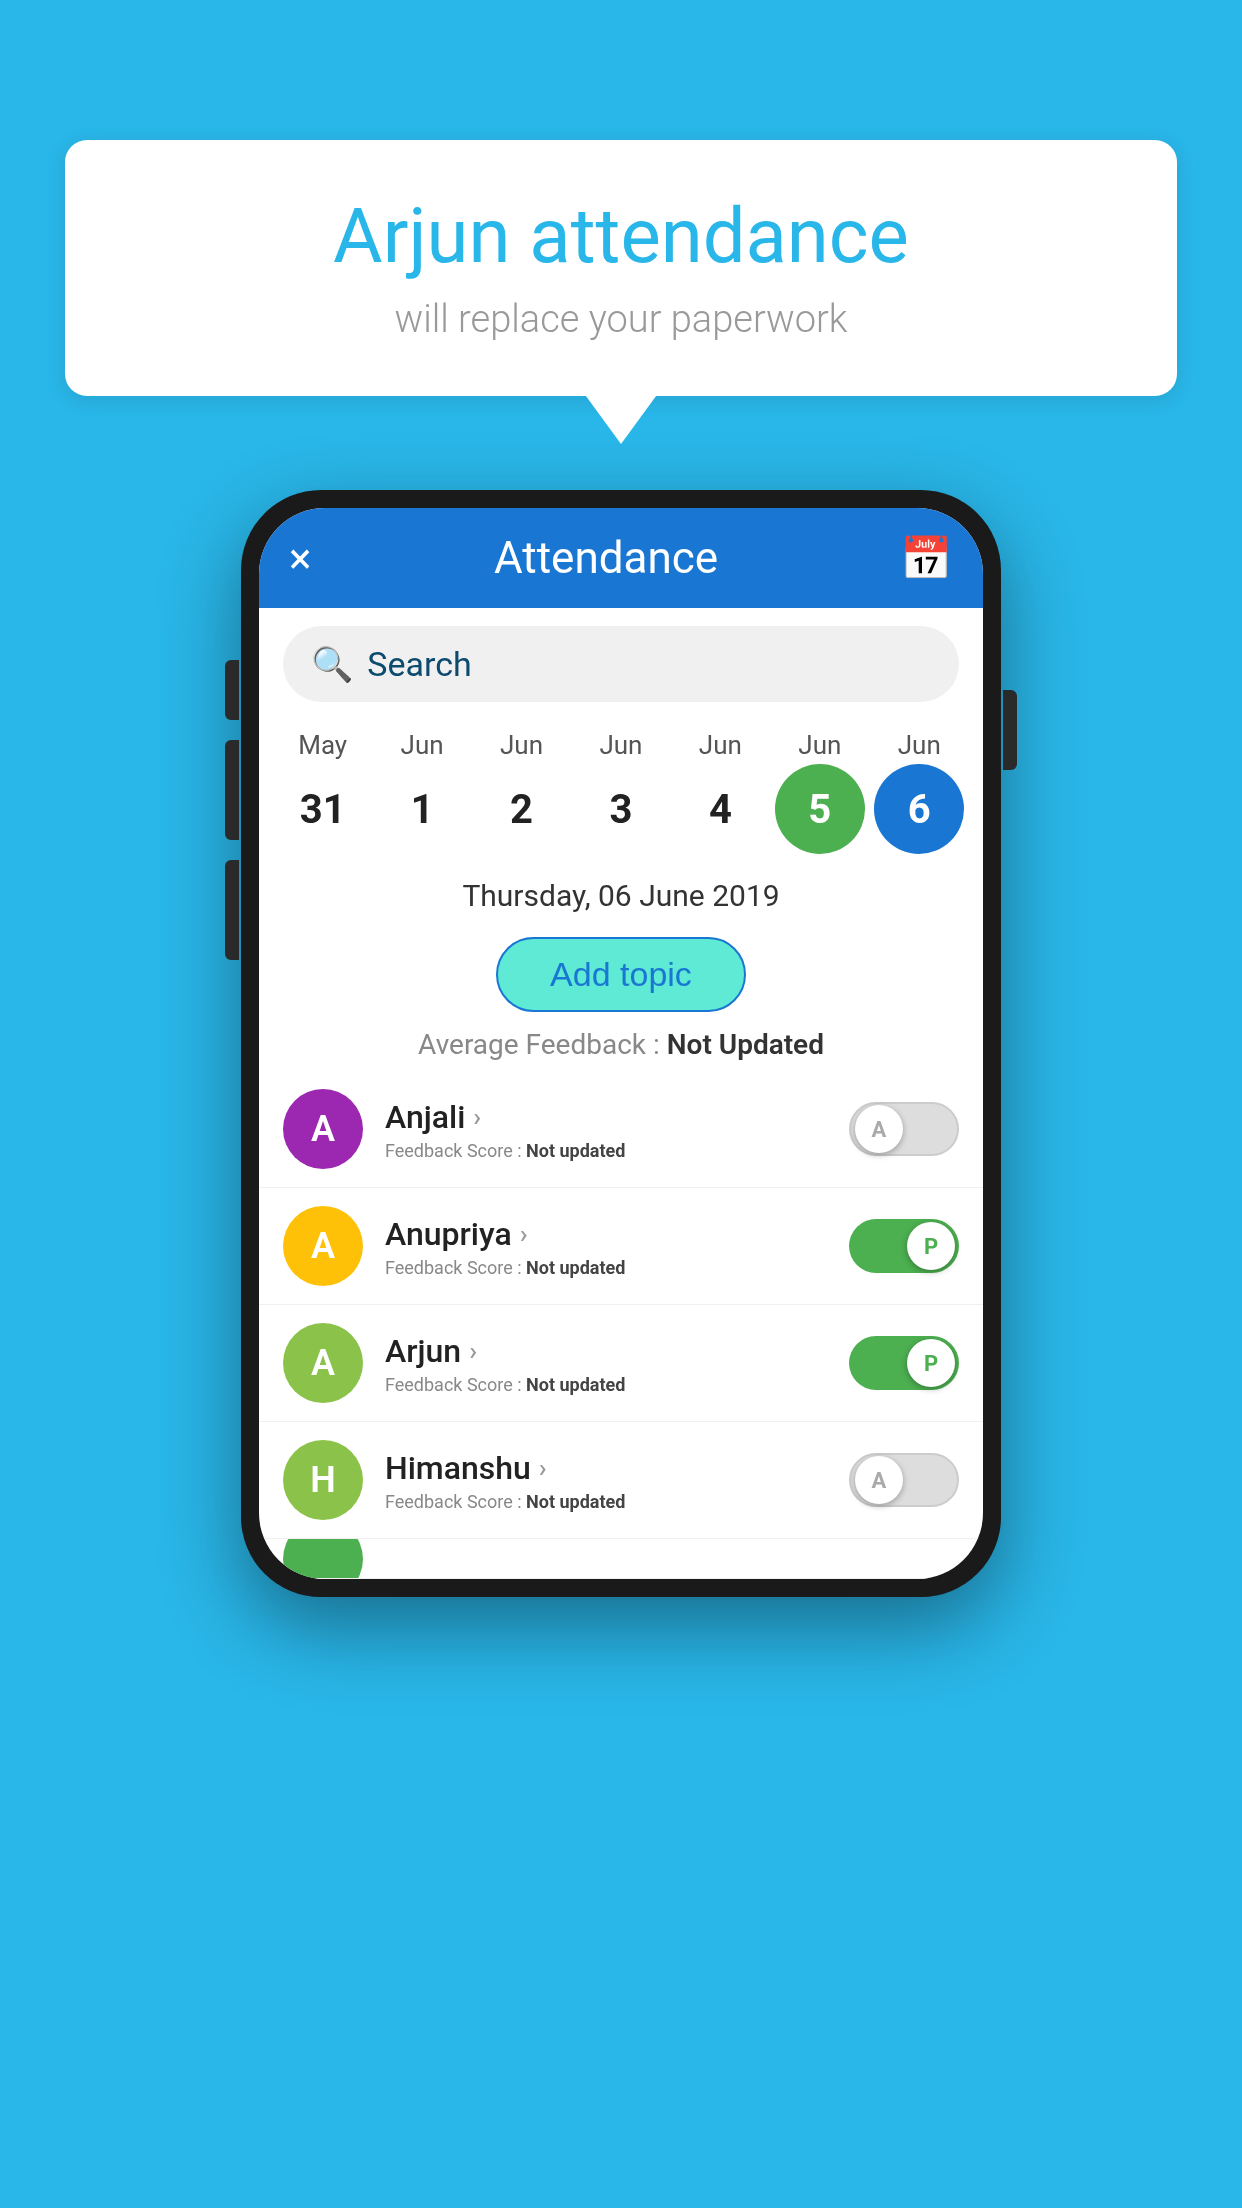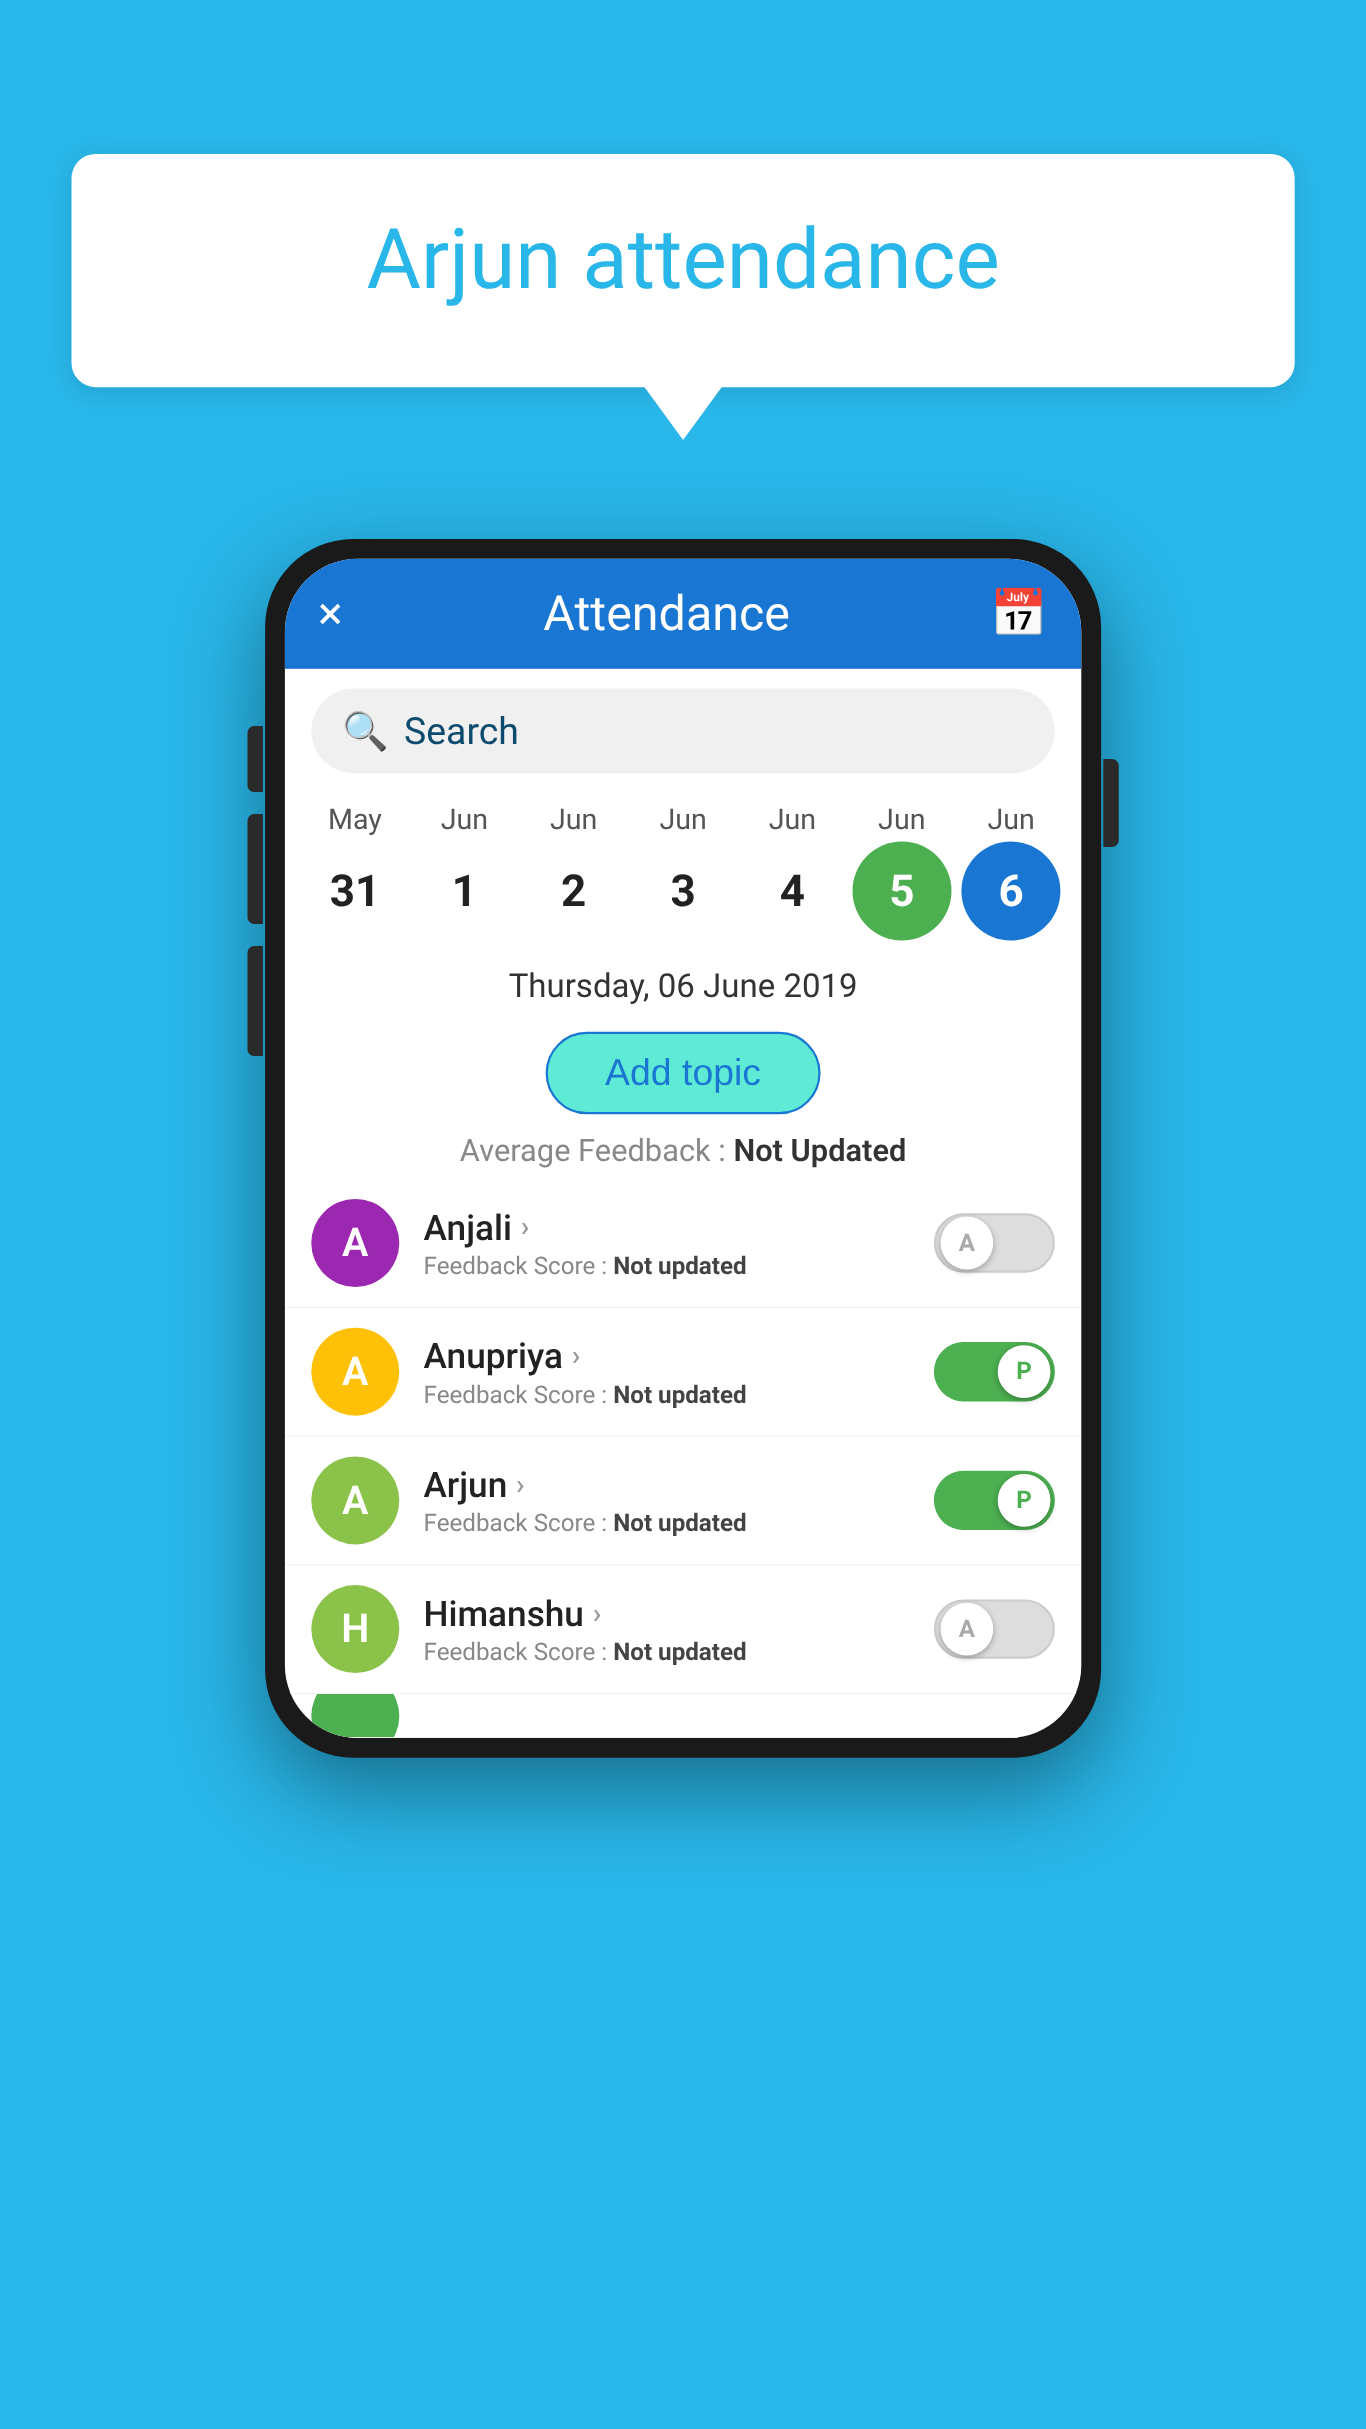--- a/index.html
+++ b/index.html
@@ -252,21 +252,21 @@
       font-weight: 500;
       display: flex;
       align-items: center;
       gap: 8px;
     }
     .student-name .chevron {
       font-size: 26px;
       color: #999;
     }
     .student-feedback {
-      font-size: 22px;
+      font-size: 18px;
       color: #888;
       margin-top: 4px;
     }
     .student-feedback strong {
       color: #444;
     }
 
     
     .toggle {
       width: 110px;
@@ -344,20 +344,21 @@
       background: #2a2a2a;
       border-radius: 6px 0 0 6px;
     }
   </style>
 </head>
 <body>
 
 <div class="speech-bubble-container">
   <div class="speech-bubble">
     <div class="bubble-title">Arjun attendance</div>
+    <div class="bubble-subtitle">will replace your paperwork</div>
   </div>
 </div>
 
 <div class="phone-container">
   <div class="phone-outer">
 
     <div class="phone-side-btn-right"></div>
     <div class="phone-side-btn-left1"></div>
     <div class="phone-side-btn-left2"></div>
     <div class="phone-side-btn-left3"></div>

